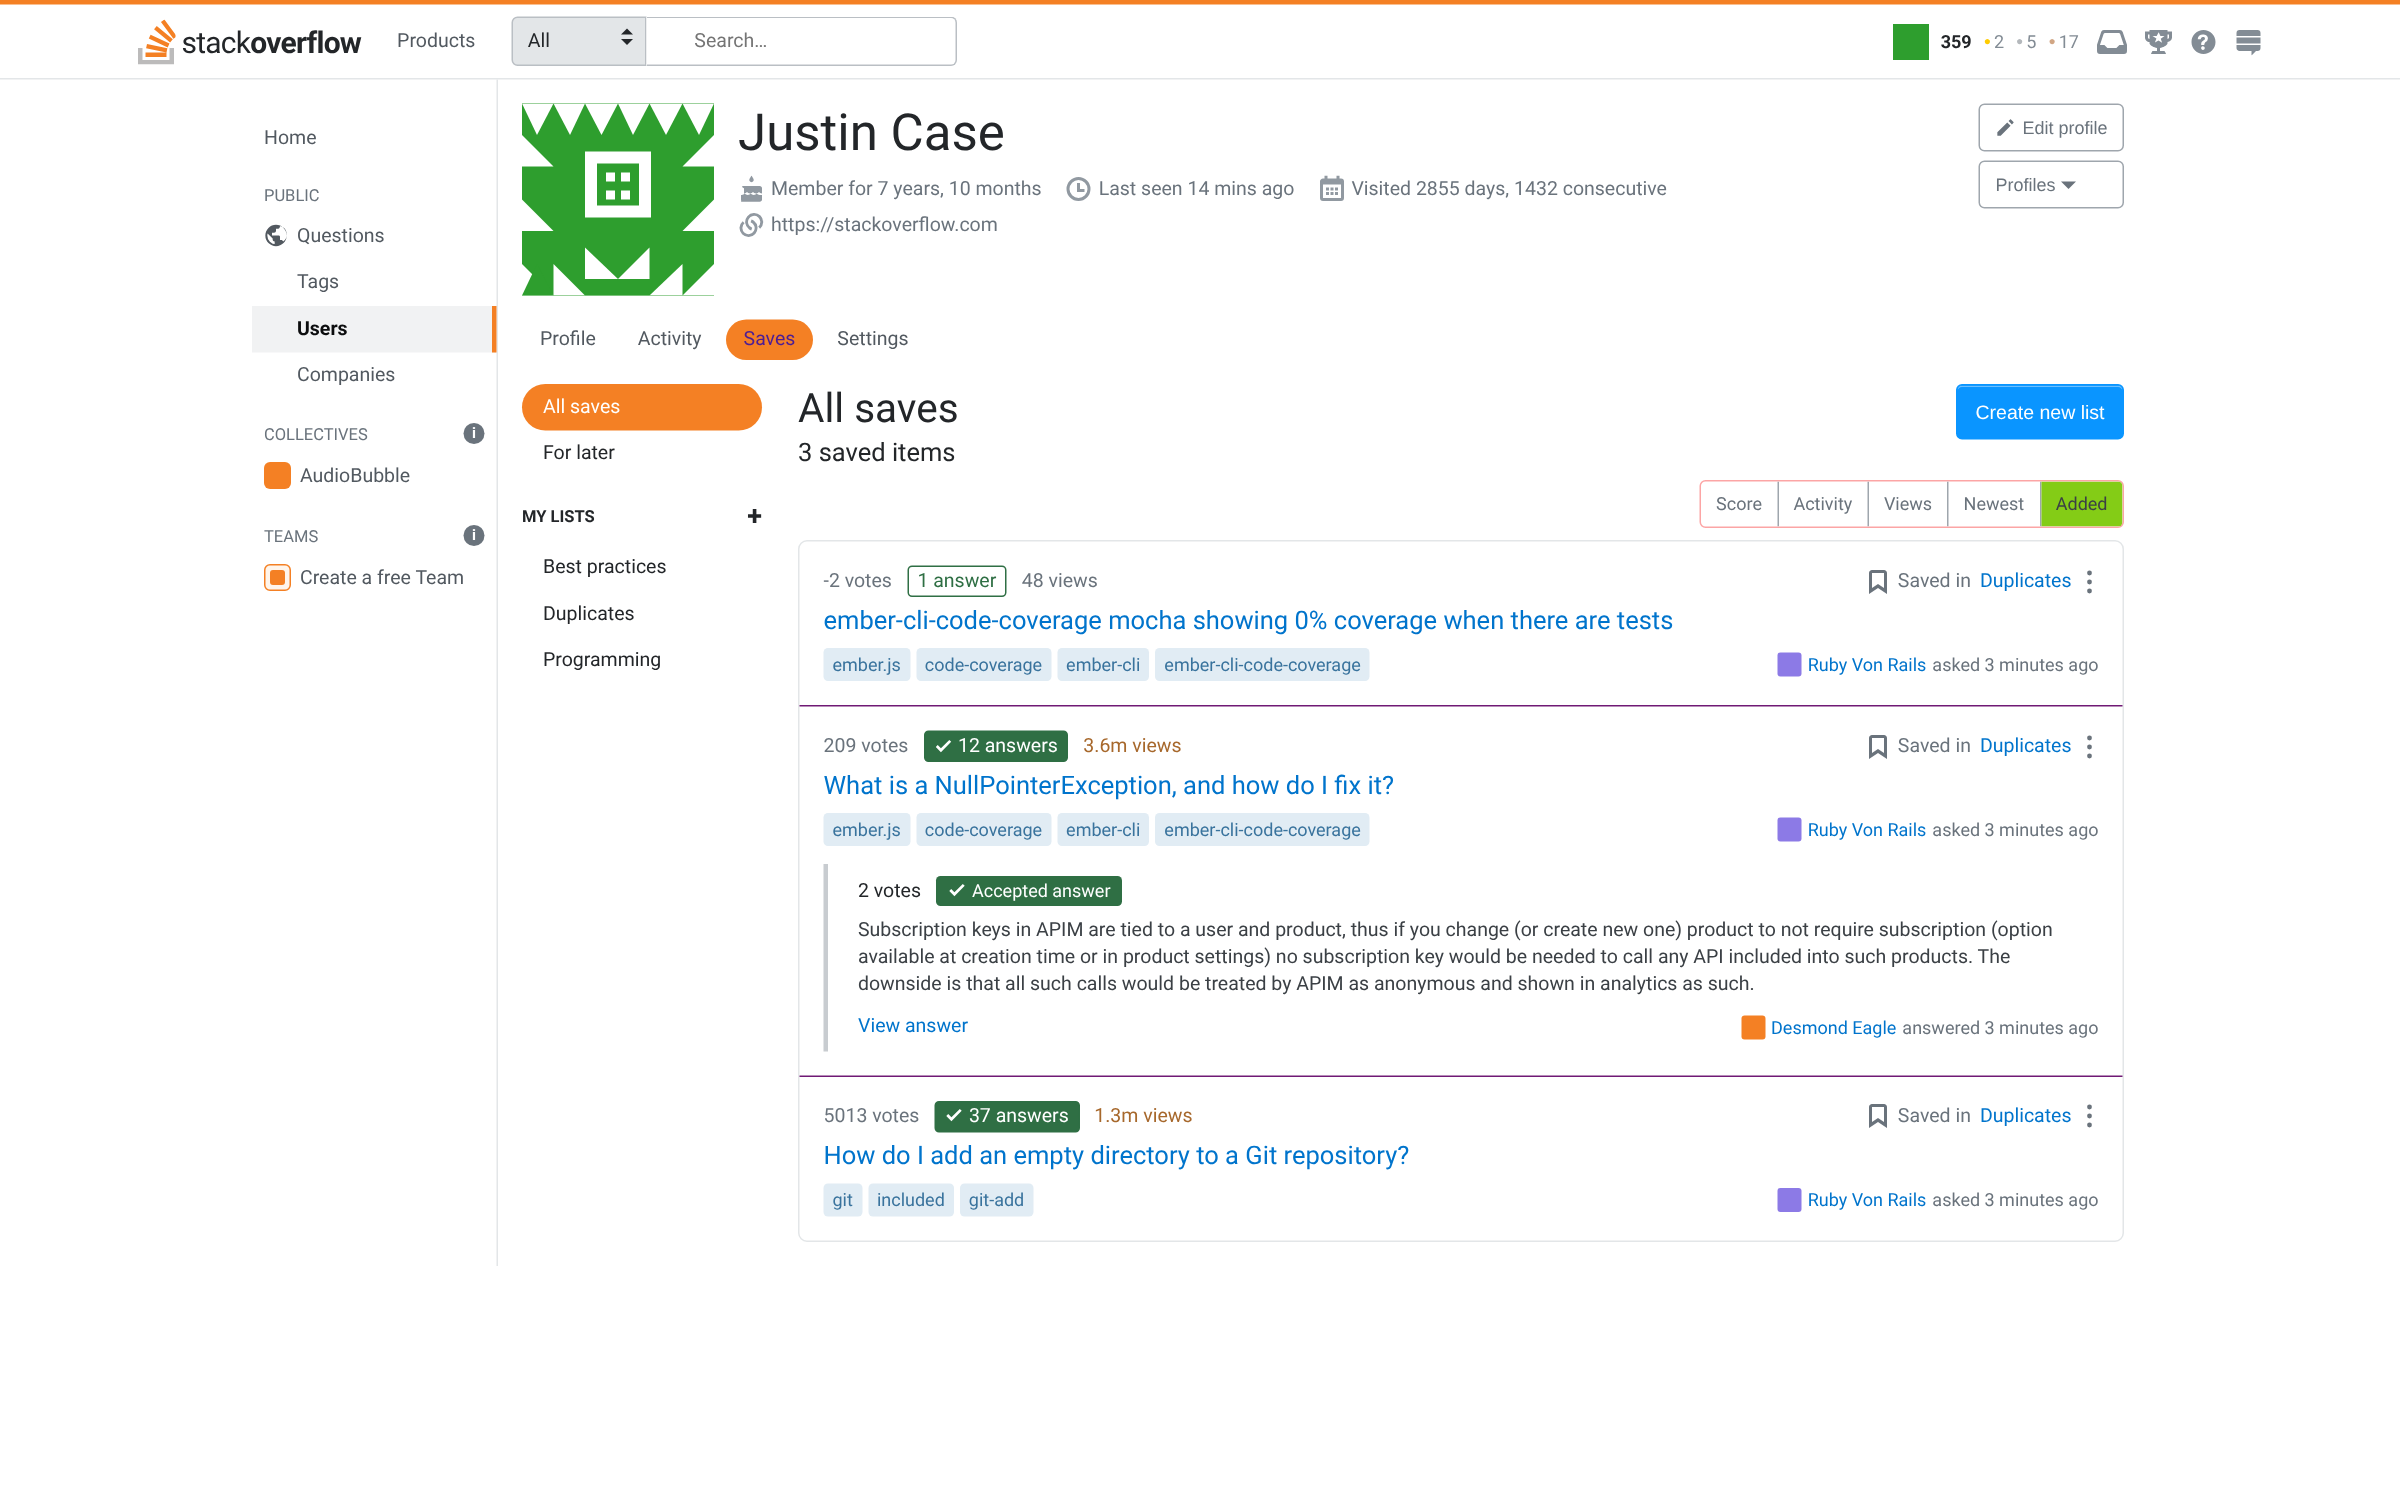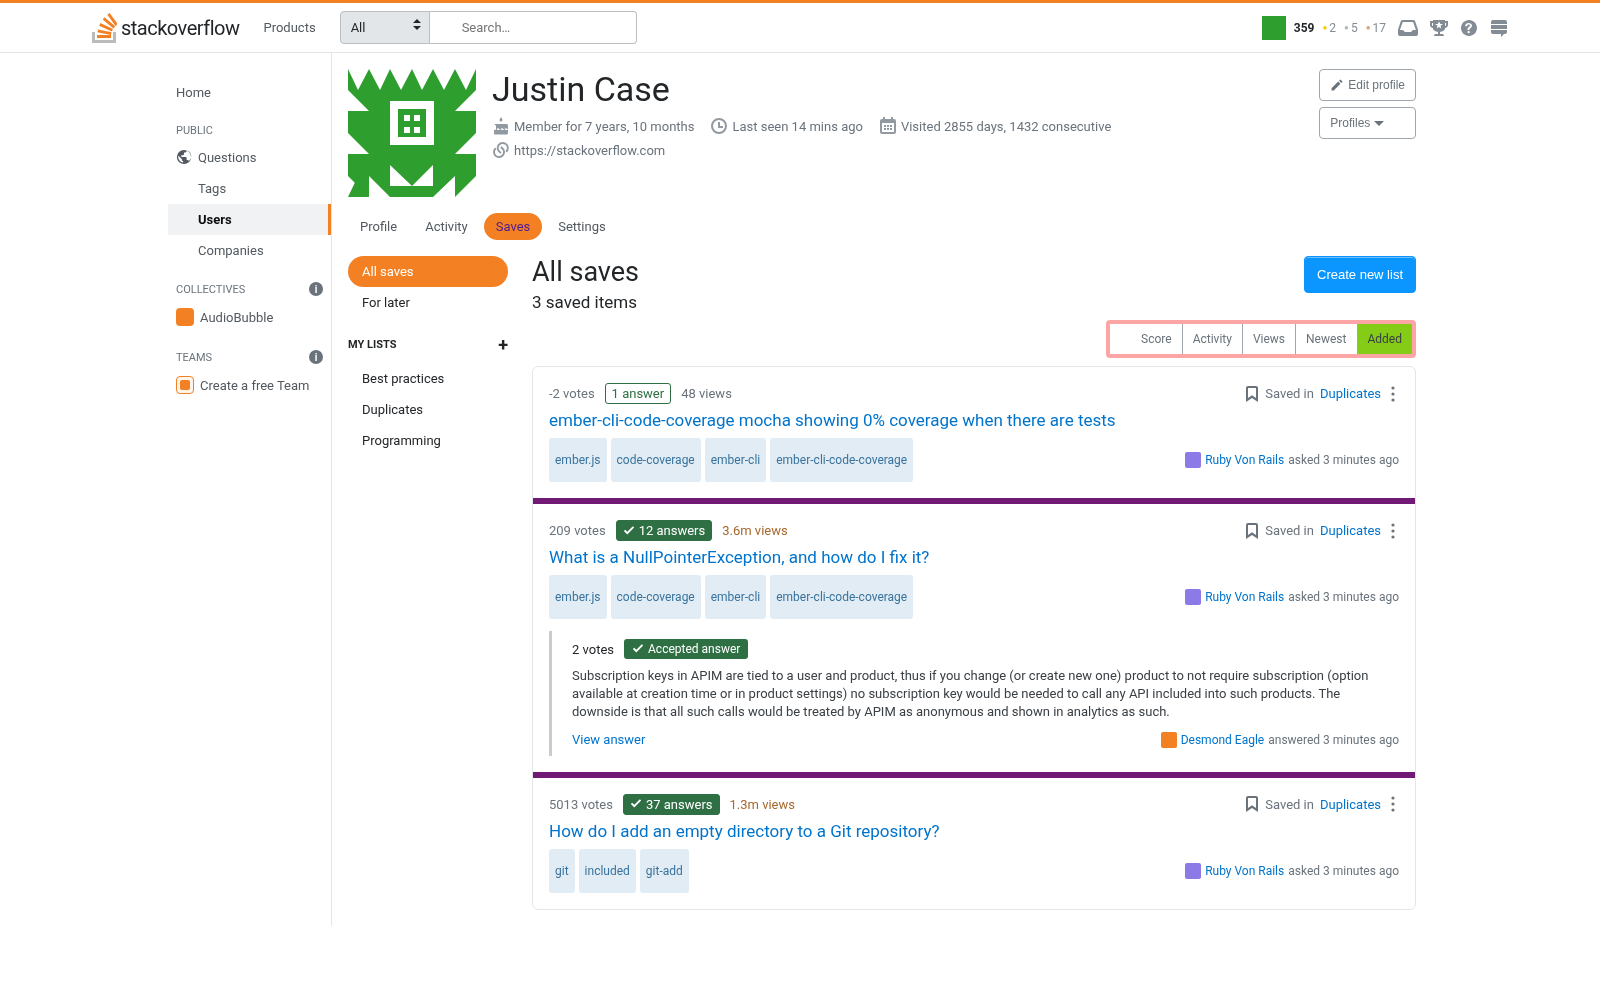--- a/index.html
+++ b/index.html
@@ -2,21 +2,21 @@
 <html><head>
 <meta charset="utf-8">
 <style>
 * { box-sizing: border-box; margin: 0; padding: 0; }
 body { font-family: -apple-system, BlinkMacSystemFont, "Segoe UI", Roboto, Arial, sans-serif; font-size: 13px; color: #232629; background: #fff; }
 .top-orange { height: 3px; background: #f48024; }
 .header { height: 50px; border-bottom: 1px solid #e3e6e8; display: flex; align-items: center; padding: 0 12px; gap: 12px; }
 .logo { display: flex; align-items: center; gap: 4px; margin-left: 80px; }
 .logo-icon { width: 25px; height: 30px; }
 .logo-text { font-size: 20px; letter-spacing: -0.5px; }
-.logo-text .bold { font-weight: 400; }
+.logo-text .bold { font-weight: 700; }
 .products-link { color: #525960; padding: 6px 12px; cursor: pointer; }
 .search-scope { border: 1px solid #babfc4; background: #e3e6e8; border-radius: 4px 0 0 4px; padding: 8px 28px 8px 10px; position: relative; cursor: pointer; min-width: 90px; }
 .search-scope::after { content: ""; position: absolute; right: 8px; top: 50%; transform: translateY(-50%); border-left: 4px solid transparent; border-right: 4px solid transparent; border-top: 4px solid #232629; }
 .search-scope::before { content: ""; position: absolute; right: 8px; top: 50%; transform: translateY(-9px); border-left: 4px solid transparent; border-right: 4px solid transparent; border-bottom: 4px solid #232629; }
 .search-wrap { flex: 1; display: flex; }
 .search-box { flex: 1; border: 1px solid #babfc4; border-left: none; border-radius: 0 4px 4px 0; padding: 8px 8px 8px 32px; position: relative; }
 .search-container { flex: 1; position: relative; }
 .search-icon-pos { position: absolute; left: 8px; top: 50%; transform: translateY(-50%); color: #838c95; }
 .topbar-right { display: flex; align-items: center; gap: 12px; margin-right: 80px; }
 .rep-wrap { display: flex; align-items: center; gap: 8px; }
@@ -52,39 +52,39 @@
 .lists-col { width: 160px; flex-shrink: 0; }
 .list-pill { padding: 8px 14px; border-radius: 20px; cursor: pointer; font-size: 13px; }
 .list-pill.active { background: #f48024; color: #fff; }
 .lists-heading { font-size: 11px; font-weight: 700; color: #232629; padding: 16px 0 8px 0; display: flex; justify-content: space-between; align-items: center; }
 .main-col { flex: 1; }
 .main-col h2 { font-size: 27px; font-weight: 400; margin-bottom: 4px; }
 .main-top { display: flex; justify-content: space-between; align-items: flex-start; }
 .btn-primary { background: #0a95ff; color: #fff; border: 1px solid #0a95ff; border-radius: 4px; padding: 10px 12px; cursor: pointer; font-size: 13px; box-shadow: inset 0 1px 0 rgba(255,255,255,0.4); }
 .sub-count { font-size: 17px; color: #232629; margin-bottom: 8px; }
 .sort-row { display: flex; justify-content: flex-end; margin-bottom: 8px; }
-.sort-group { display: flex; border: 4px solid #fca5a5; border-radius: 4px; overflow: hidden; padding-left: 21px; }
+.sort-group { display: flex; border: 1px solid #fca5a5; border-radius: 4px; overflow: hidden; }
 .sort-btn { padding: 8px 10px; border-right: 1px solid #9fa6ad; font-size: 12px; cursor: pointer; color: #6a737c; }
 .sort-btn:last-child { border-right: none; }
 .sort-btn.active { background: #84cc16; color: #3b4045; }
 .item-list { border: 1px solid #e3e6e8; border-radius: 6px; }
-.item { padding: 16px; border-bottom: 6px solid #701a75; }
+.item { padding: 16px; border-bottom: 1px solid #701a75; }
 .item:last-child { border-bottom: none; }
 .item-top { display: flex; justify-content: space-between; align-items: center; margin-bottom: 6px; }
 .stats { display: flex; gap: 10px; align-items: center; font-size: 13px; color: #6a737c; }
 .stat-ans { border: 1px solid #2f6f44; color: #2f6f44; padding: 2px 6px; border-radius: 3px; }
 .stat-ans.accepted { background: #2f6f44; color: #fff; border-color: #2f6f44; padding: 2px 6px; display: flex; align-items: center; gap: 4px; }
 .views-hot { color: #a7682c; }
 .saved-in { display: flex; align-items: center; gap: 6px; font-size: 13px; color: #6a737c; }
 .saved-in a { color: #0074cc; text-decoration: none; }
 .more-icon { cursor: pointer; color: #6a737c; padding: 0 4px; }
 .item-title { color: #0074cc; font-size: 17px; margin-bottom: 8px; display: block; text-decoration: none; }
 .tags-row { display: flex; justify-content: space-between; align-items: center; flex-wrap: wrap; gap: 8px; }
 .tags { display: flex; gap: 4px; flex-wrap: wrap; }
-.tag { background: #e1ecf4; color: #39739d; padding: 15px 6px; border-radius: 3px; font-size: 12px; cursor: pointer; }
+.tag { background: #e1ecf4; color: #39739d; padding: 4px 6px; border-radius: 3px; font-size: 12px; cursor: pointer; }
 .author { font-size: 12px; color: #6a737c; display: flex; align-items: center; gap: 4px; }
 .author a { color: #0074cc; text-decoration: none; }
 .author-avatar { width: 16px; height: 16px; background: #8c7ae6; border-radius: 2px; }
 .answer-block { border-left: 3px solid #c8ccd0; margin-top: 12px; padding: 8px 0 8px 20px; }
 .answer-top { display: flex; gap: 10px; align-items: center; margin-bottom: 8px; font-size: 13px; }
 .accepted-badge { background: #2f6f44; color: #fff; padding: 3px 8px; border-radius: 3px; display: flex; align-items: center; gap: 4px; font-size: 12px; }
 .answer-body { font-size: 13px; color: #3b4045; margin-bottom: 10px; line-height: 1.4; }
 .answer-bottom { display: flex; justify-content: space-between; }
 .view-answer { color: #0074cc; text-decoration: none; font-size: 13px; }
 .author-avatar.orange { background: #f48024; }

